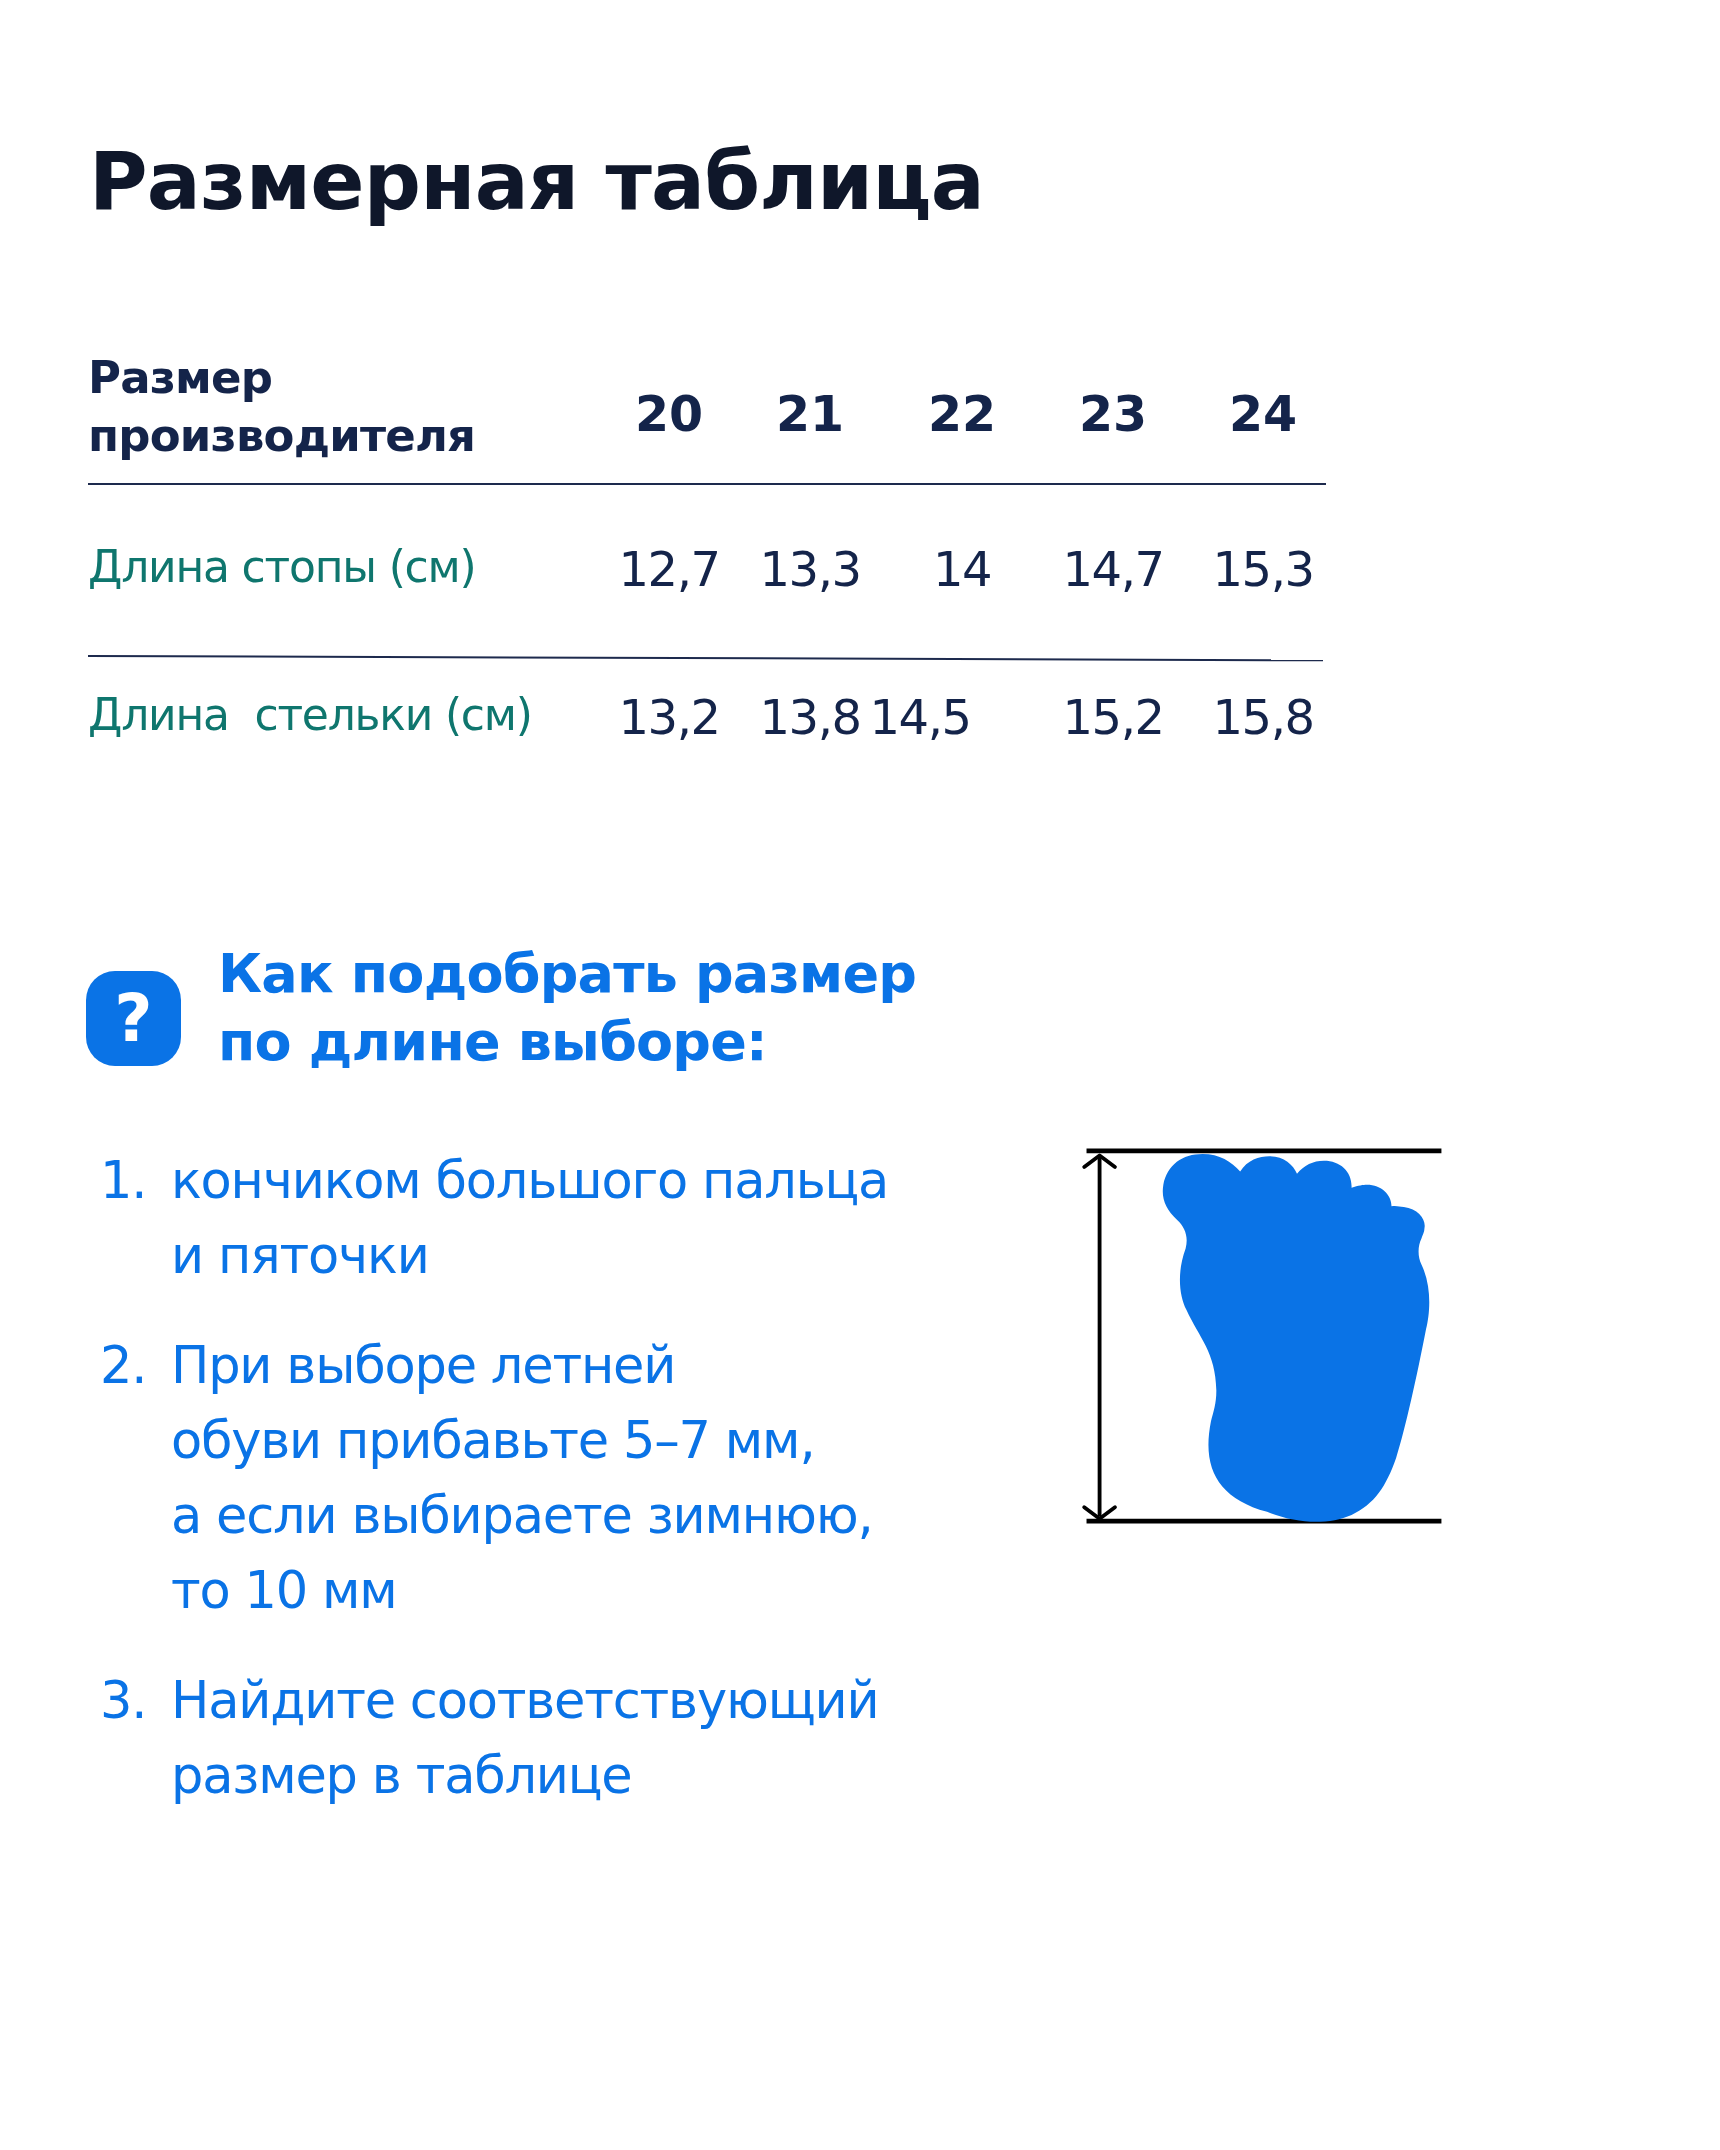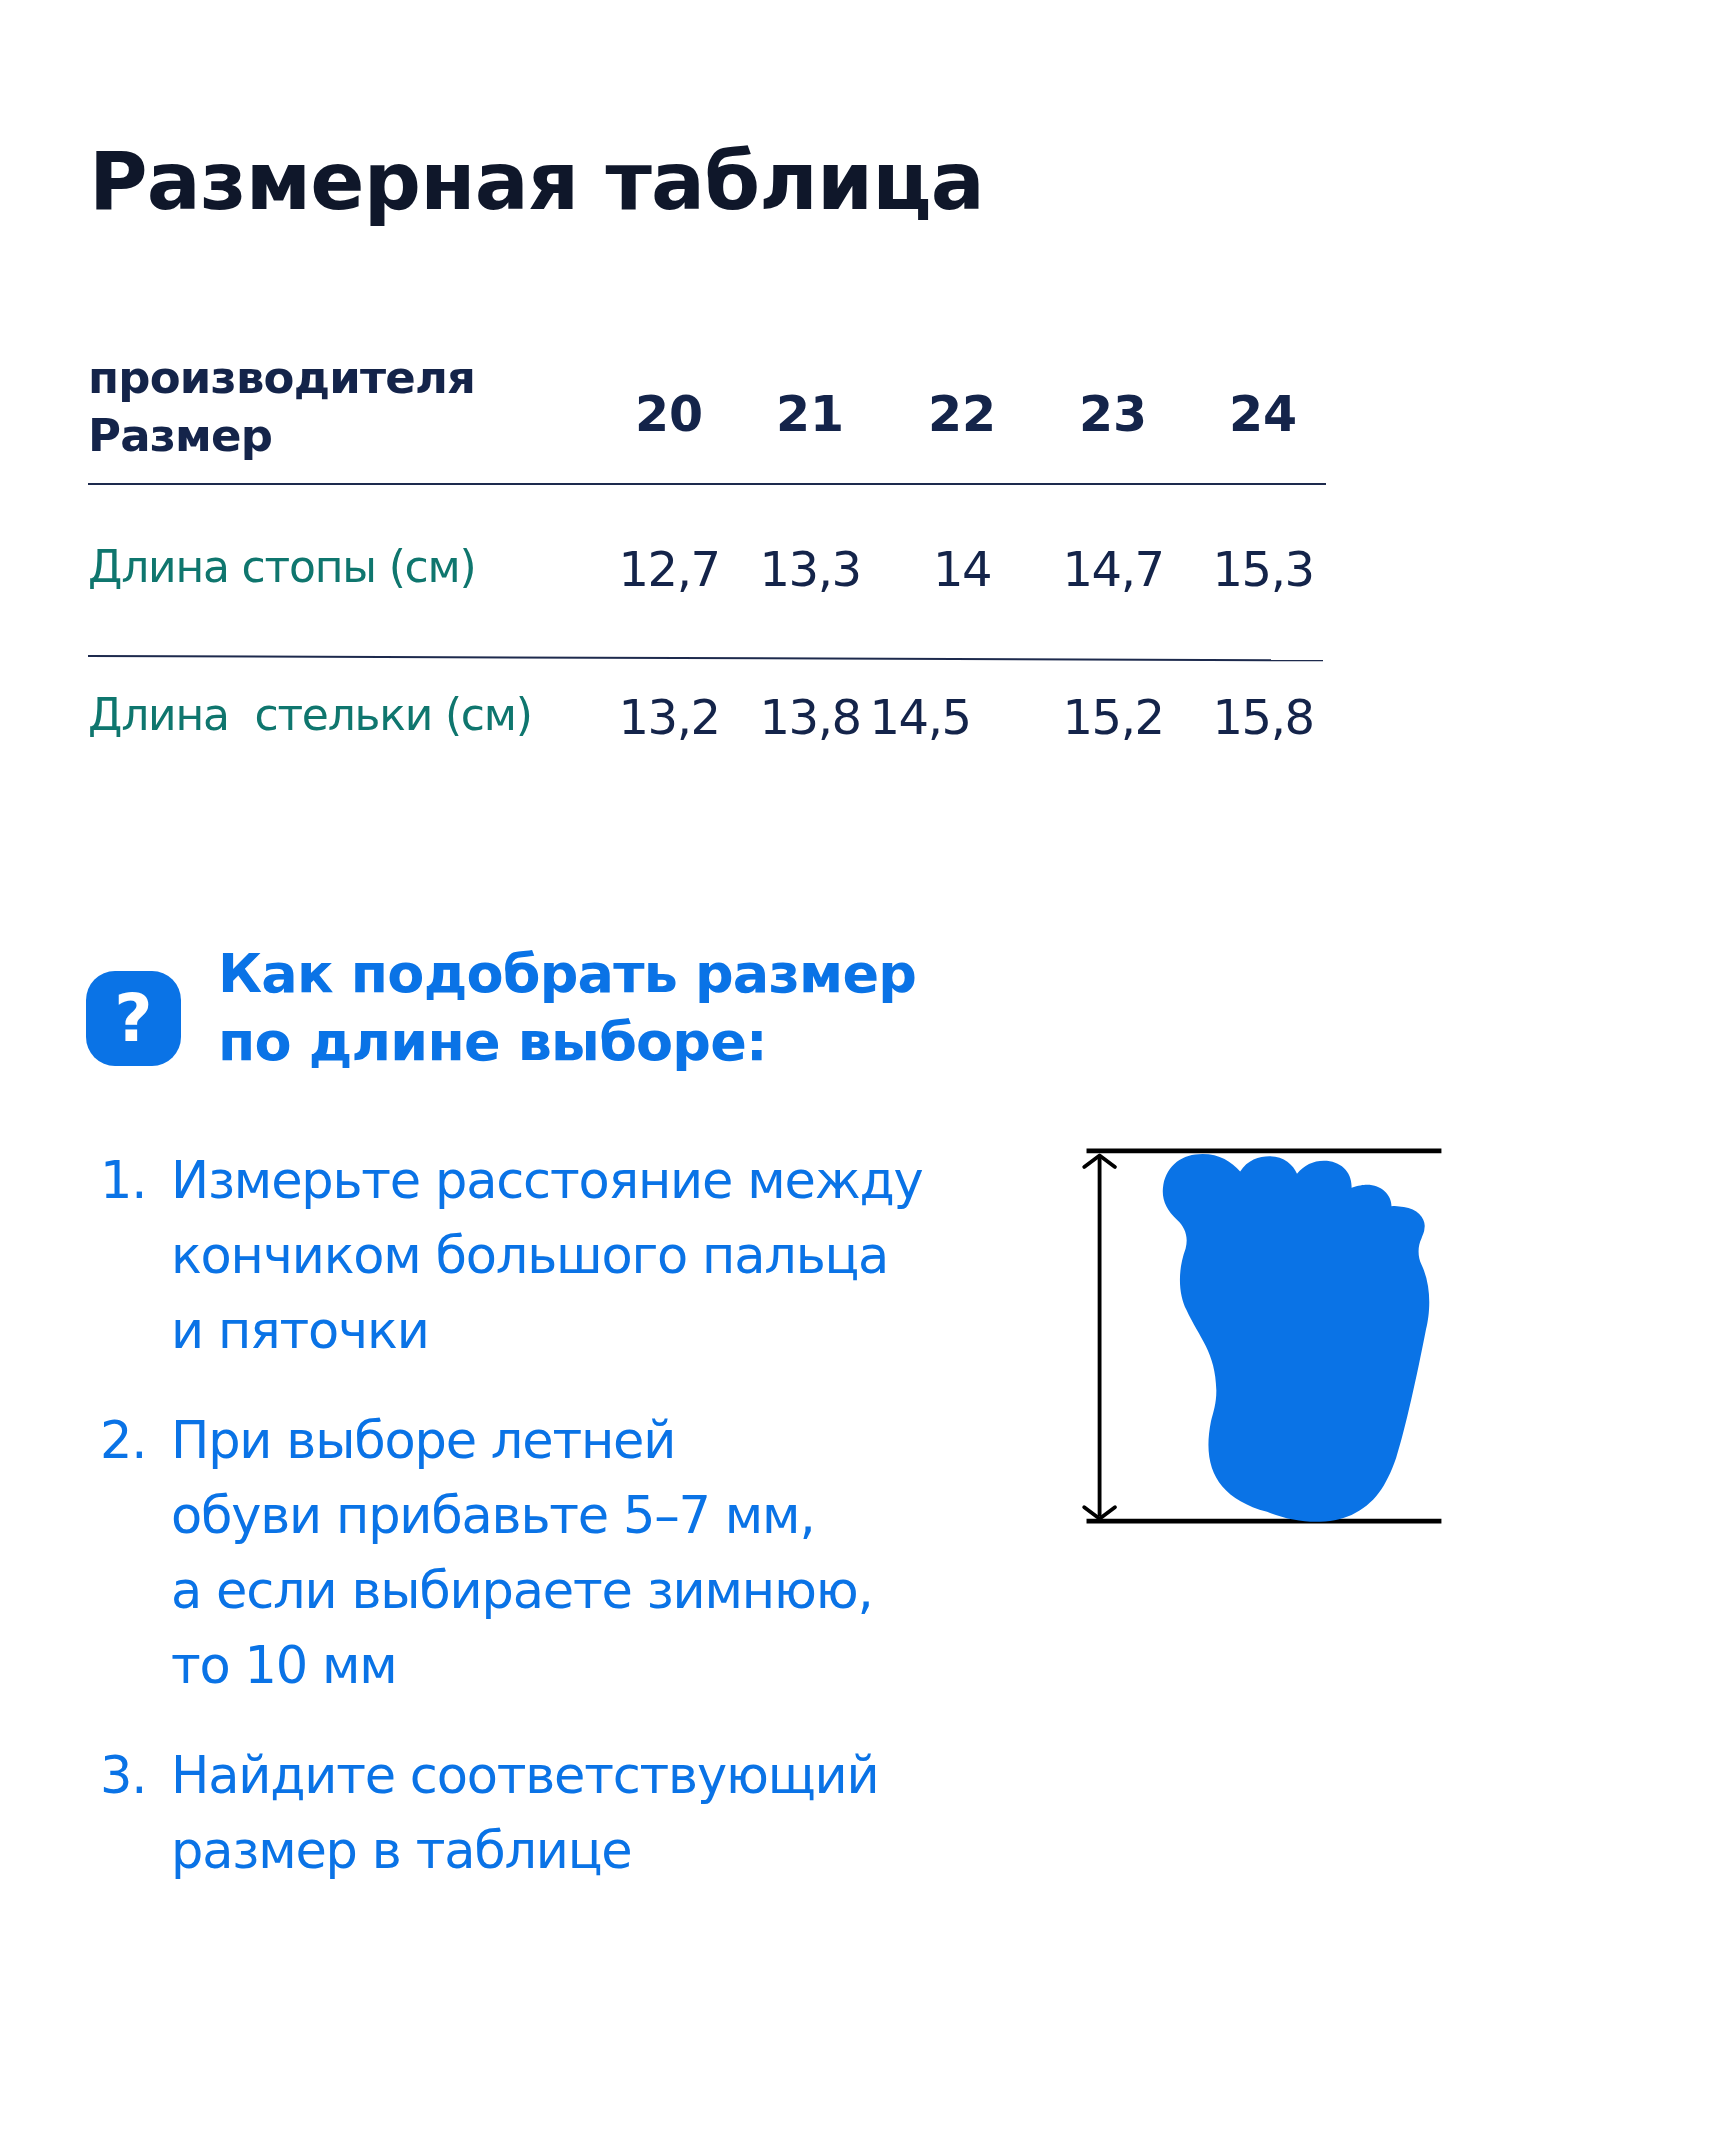--- a/index.html
+++ b/index.html
@@ -41,22 +41,22 @@
     .foot-figure { position: absolute; left: 1075px; top: 1137px; width: 507px; height: 676px; }
   </style>
 </head>
 <body>
 
 <h1 class="title">Размерная таблица</h1>
 
 <div class="table">
   <div class="row header-row">
     <div class="header-label">
+      <div>Размер</div>
       <div>производителя</div>
-      <div>Размер</div>
     </div>
     <div class="cell" style="left:581px">20</div>
     <div class="cell" style="left:722px">21</div>
     <div class="cell" style="left:874px">22</div>
     <div class="cell" style="left:1025px">23</div>
     <div class="cell" style="left:1175px">24</div>
   </div>
   <div class="divider" style="top:134px; width:1238px;"></div>
 
   <div class="row data-row" style="position:absolute; top:192px; left:0; width:1238px; height:77px;">
@@ -83,21 +83,20 @@
   <span>?</span>
 </div>
 <h2 class="help-title">
   <span style="display:block">Как подобрать размер</span>
   <span style="display:block">по длине выборе:</span>
 </h2>
 
 <ol class="steps">
   <li class="step">
     <span class="step-num">1.</span>
-    <span class="step-line">Измерьте расстояние между</span>
     <span class="step-line">кончиком большого пальца</span>
     <span class="step-line">и пяточки</span>
   </li>
   <li class="step">
     <span class="step-num">2.</span>
     <span class="step-line">При выборе летней</span>
     <span class="step-line">обуви прибавьте 5–7 мм,</span>
     <span class="step-line">а если выбираете зимнюю,</span>
     <span class="step-line">то 10 мм</span>
   </li>

